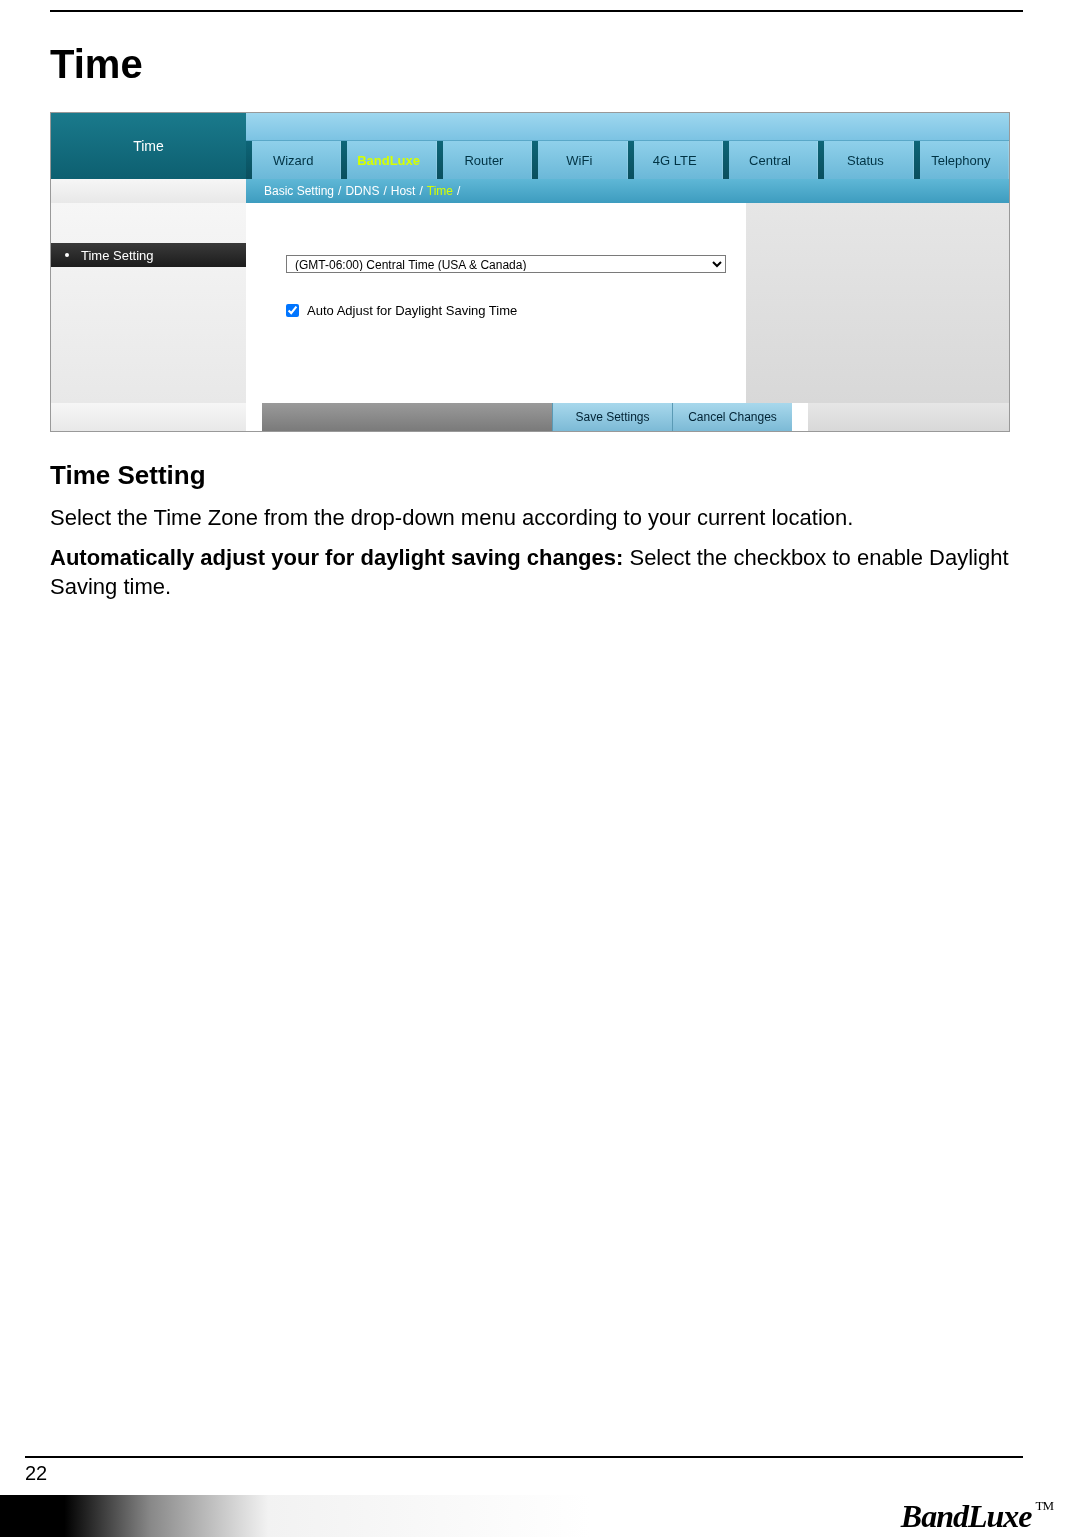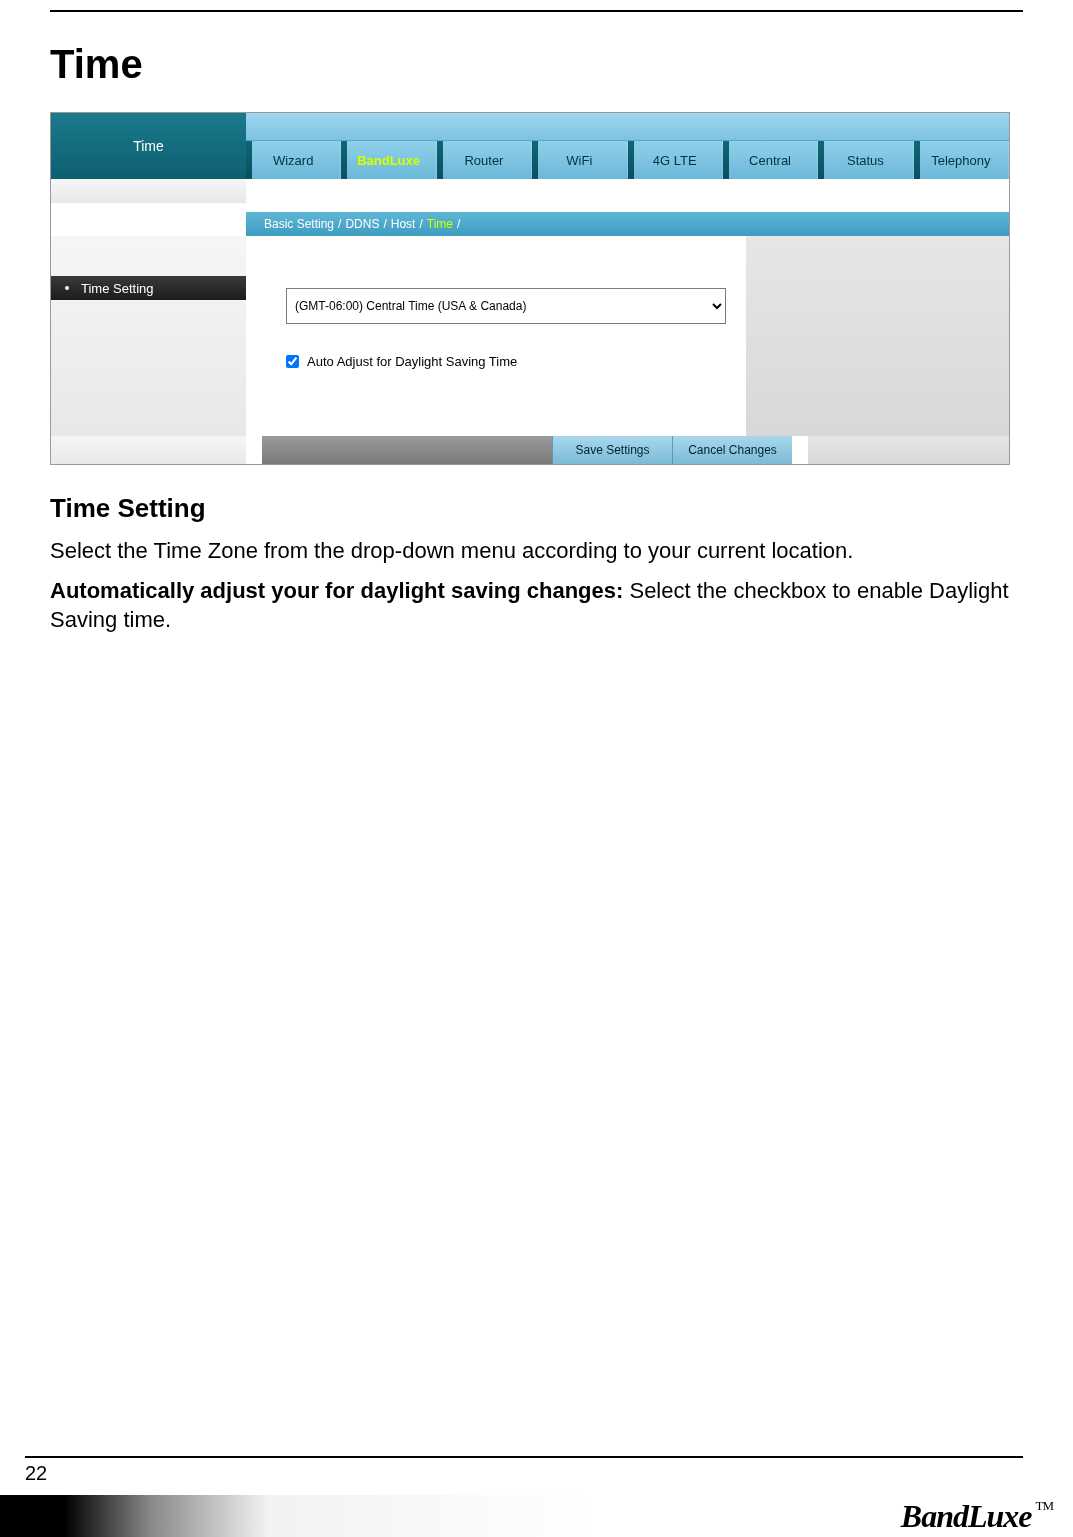--- a/index.html
+++ b/index.html
@@ -82,21 +82,20 @@
   font-weight: bold;
 }
 .ss-breadcrumb {
   display: flex;
   height: 24px;
   background: linear-gradient(#5fb7d6, #3d9cbf);
   color: #fff;
   font-size: 12px;
   align-items: center;
   padding-left: 18px;
-  margin-top: 33px;
 }
 .ss-bc-item { margin-right: 4px; cursor: pointer; }
 .ss-bc-sep { margin-right: 4px; }
 .ss-bc-item.active { color: #d6ff00; }
 .ss-body {
   display: flex;
   min-height: 200px;
 }
 .ss-left {
   width: 195px;
@@ -133,21 +132,21 @@
 }
 .ss-center {
   flex: 1;
   background: #fff;
   padding: 52px 20px 20px 40px;
   position: relative;
   max-width: 530px;
 }
 .ss-select {
   width: 440px;
-  height: 36px;
+  height: 18px;
   border: 1px solid #7a7a7a;
   font-size: 12px;
   padding: 1px 4px;
   background: #fff;
 }
 .ss-checkbox-row {
   margin-top: 30px;
   display: flex;
   align-items: center;
   font-size: 13px;

